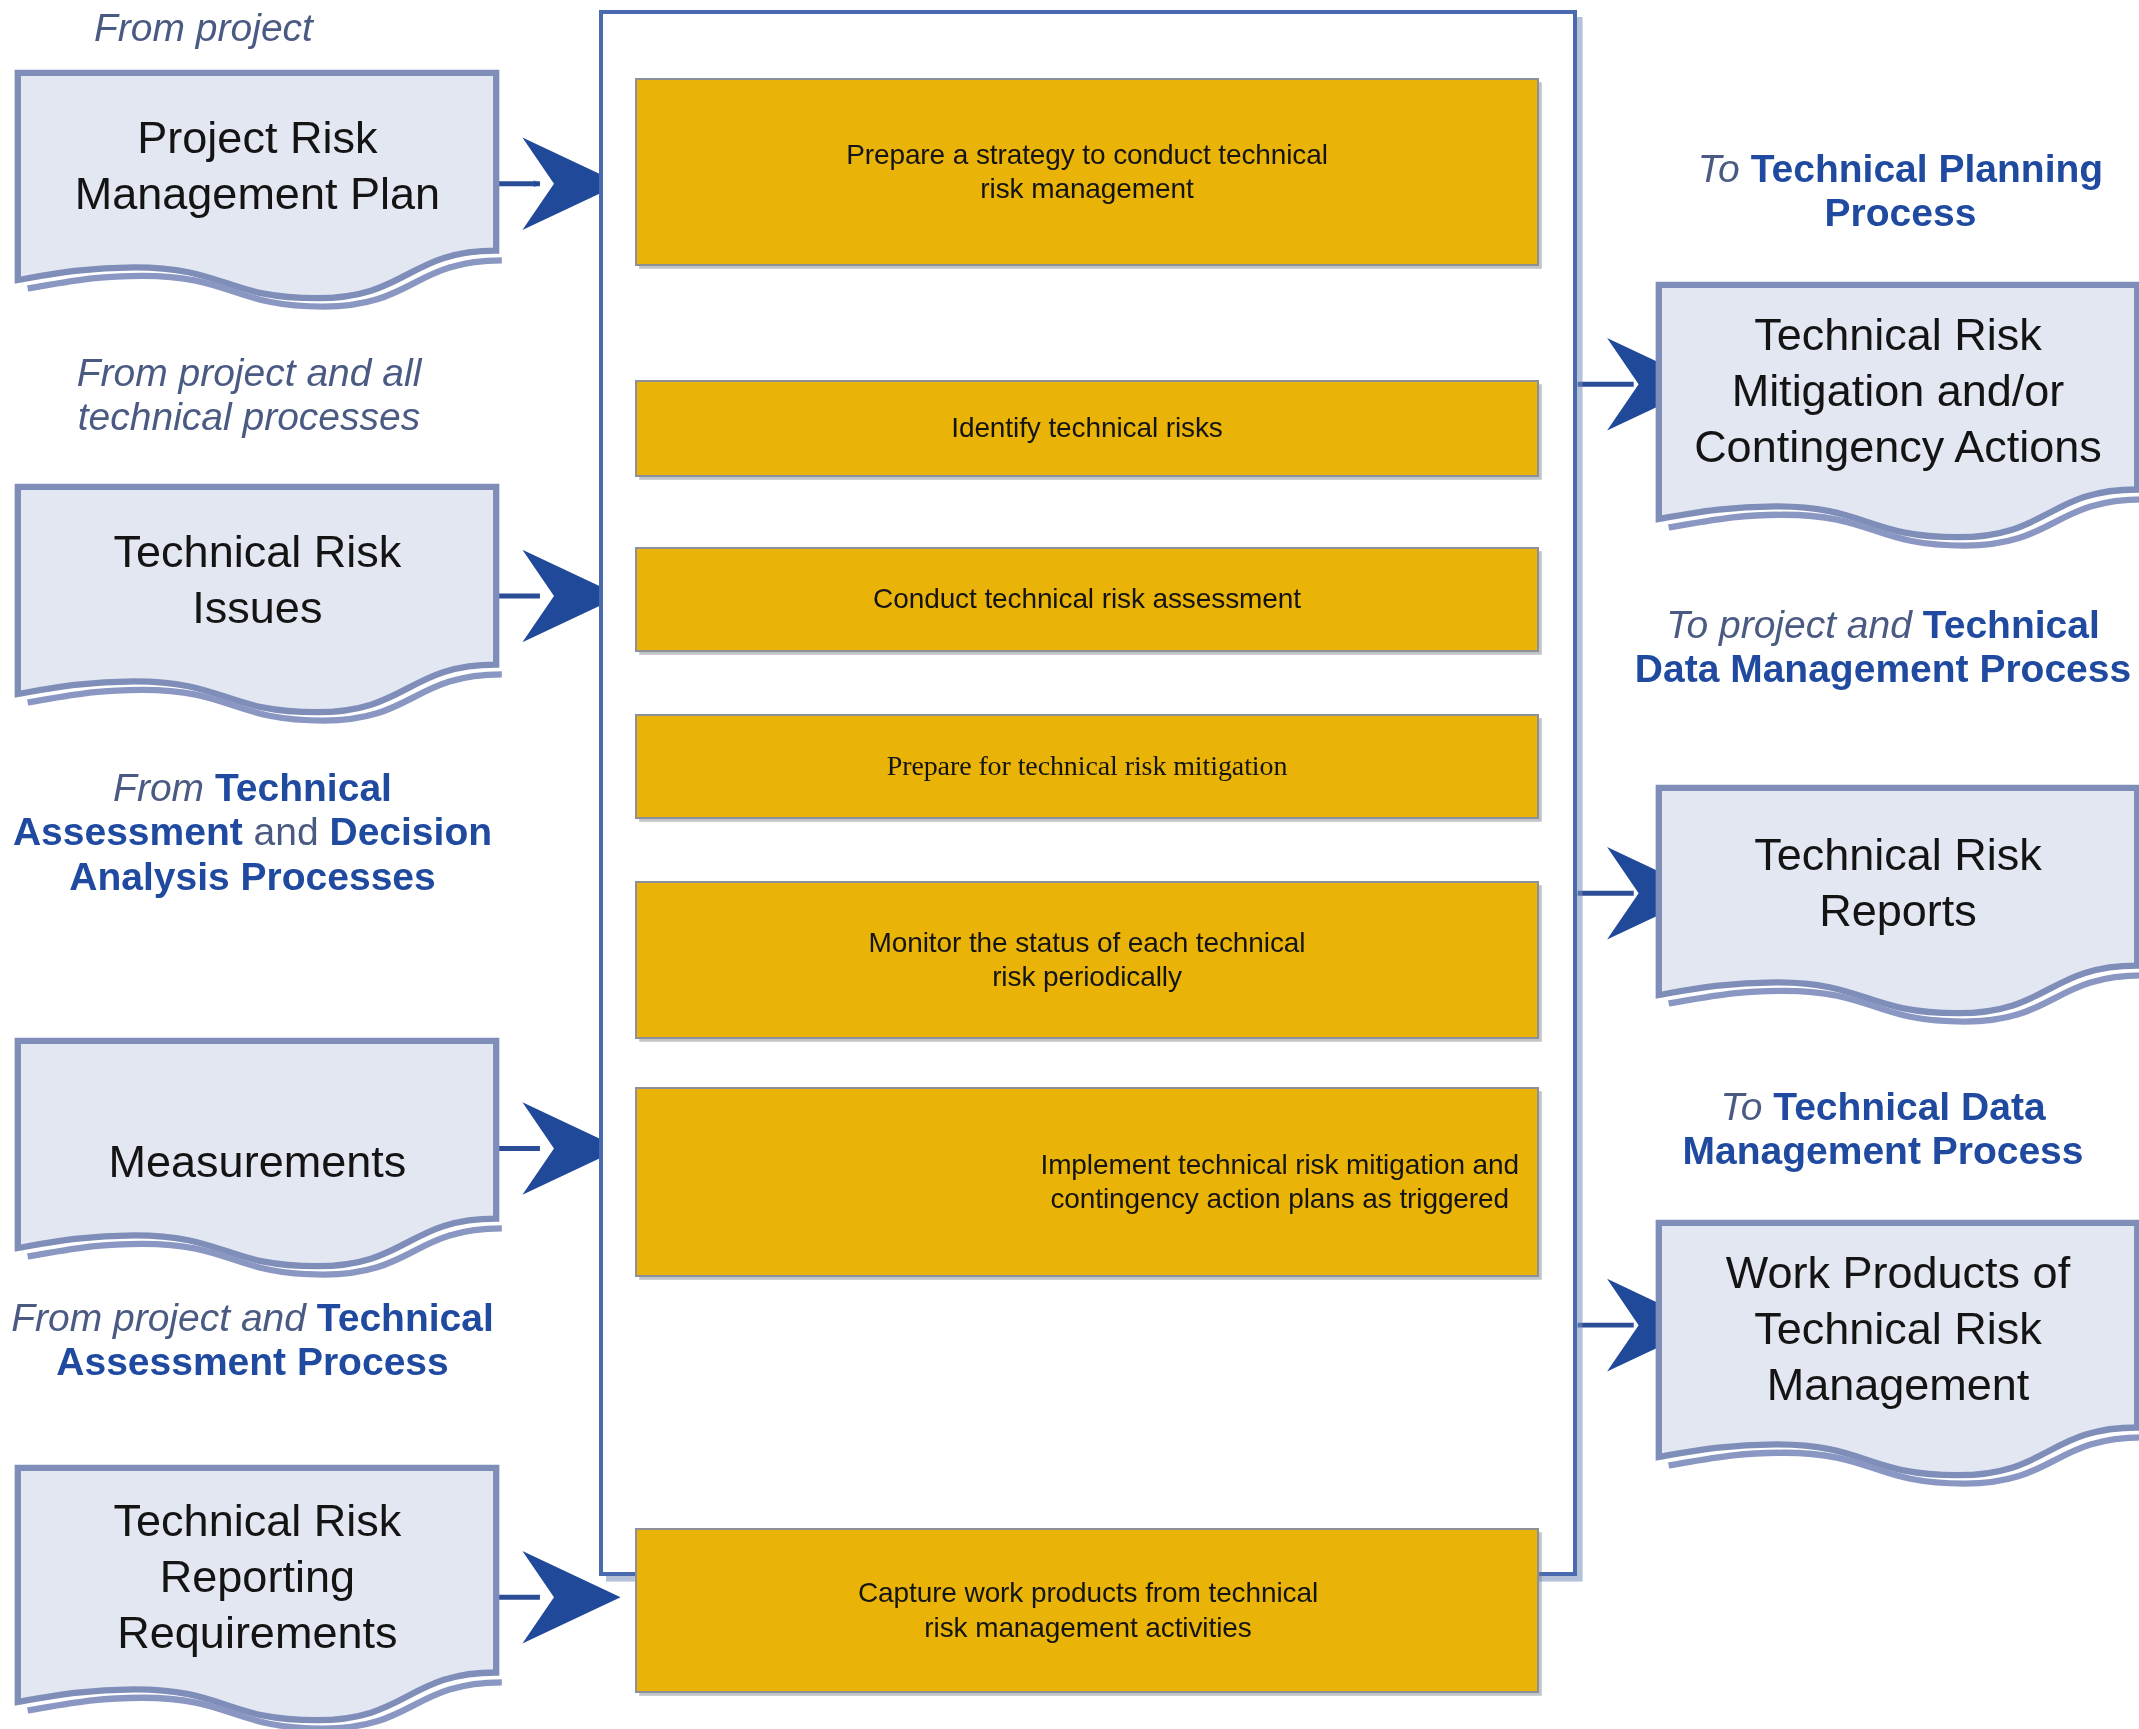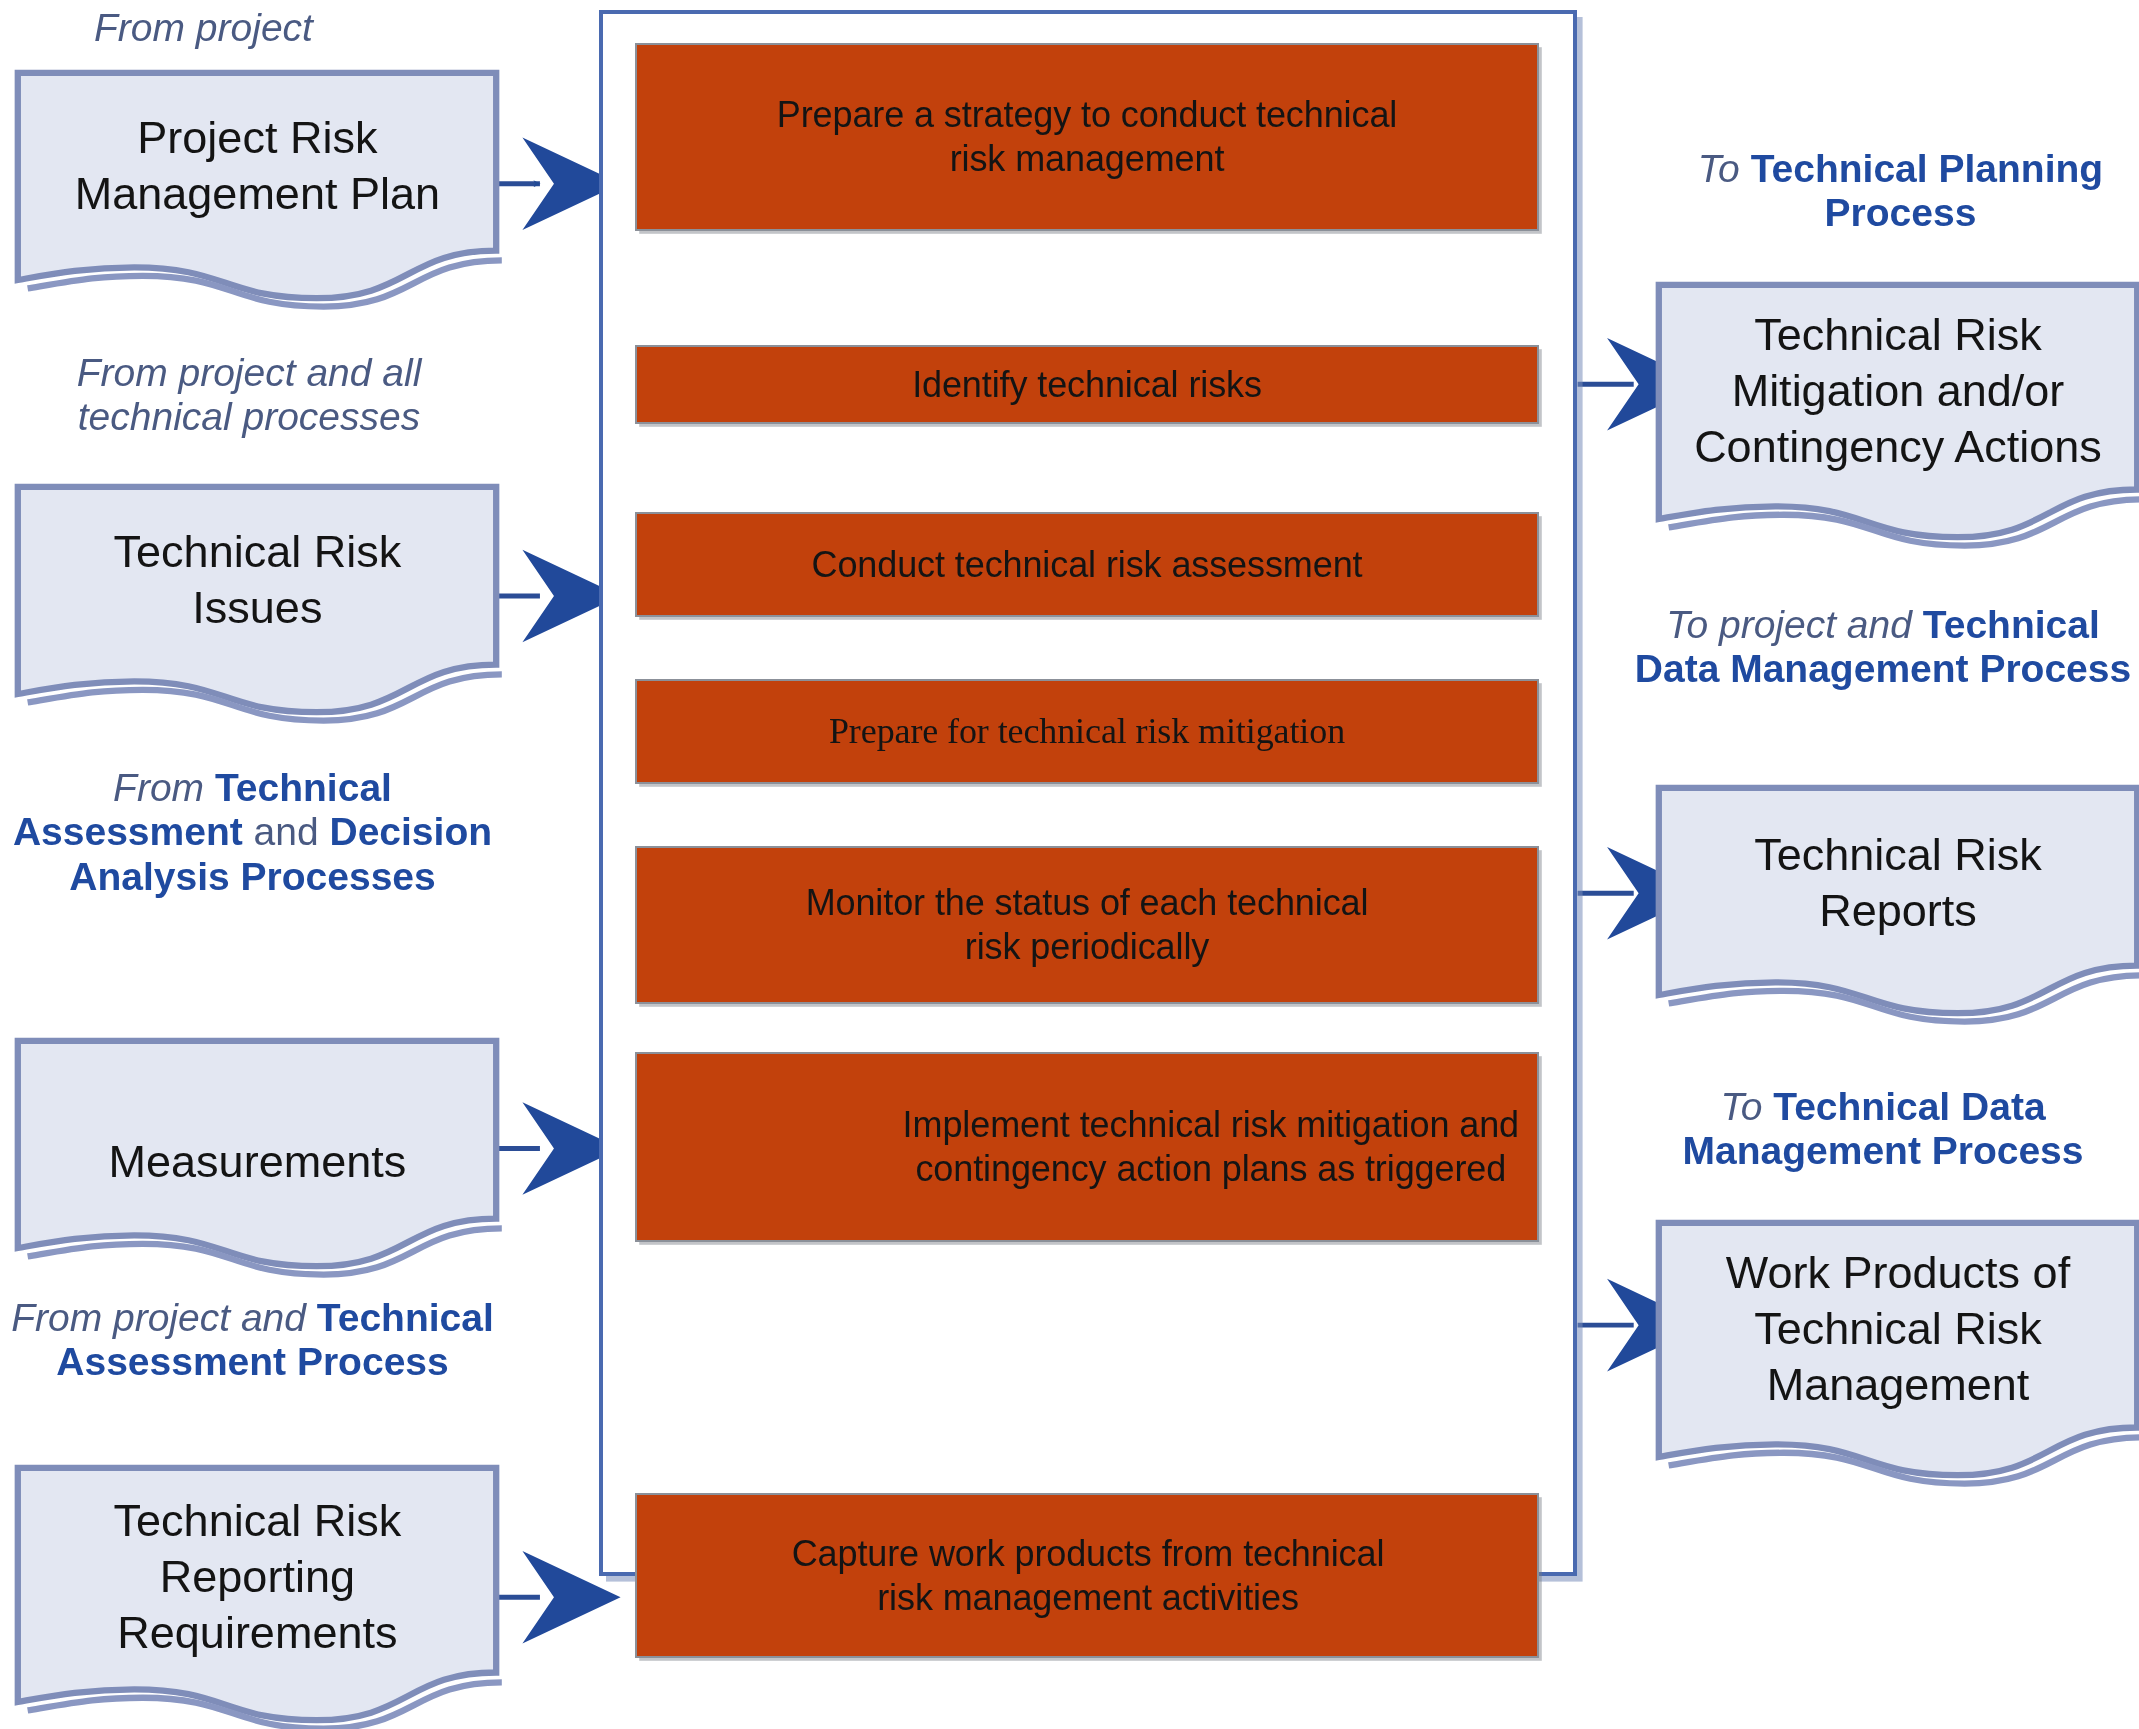--- a/index.html
+++ b/index.html
@@ -14,30 +14,31 @@
 
   
   .container-box{
     border:4.2px solid #4a6ab0;
     background:#ffffff;
     box-shadow:6.3px 6.3px 0 -0.7px rgba(120,140,185,.55);
   }
 
   
   .activity{
-    background:#c2410c;
+    background:#eab308;
     border:2.8px solid #8b9099;
     display:flex;align-items:center;justify-content:center;
     text-align:center;
     color:#141414;
-    font-size:36px;
+    font-size:28px;
     line-height:1.22;
     letter-spacing:-0.1px;
     padding:2.8px 18px;
     box-shadow:3.5px 3.5px 0 -0.7px rgba(120,124,132,.45);
+    margin-top:35px;
   }
   .activity span{display:block;}
 
   
   .doc{
     position:absolute;
   }
   .doc .doc-svg{position:absolute;left:0;top:0;width:100%;height:100%;overflow:visible;}
   .doc .doc-label{
     position:absolute;left:0;right:0;
@@ -117,21 +118,21 @@
 
   <div class="abs container-box" style="left:599px;top:9.8px;width:978px;height:1566px;"></div>
 
   <div class="abs activity" style="left:635px;top:43px;width:904px;height:188px;">
     <span>
       <span style="display: block;">Prepare a strategy to conduct technical</span>
       <span style="display: block;">risk management</span>
     </span>
   </div>
 
-  <div class="abs activity" style="left:635px;top:345px;width:904px;height:79px;">
+  <div class="abs activity" style="left:635px;top:345px;width:904px;height:97px;">
     <span>
       <span style="display: block;">Identify technical risks</span>
     </span>
   </div>
 
   <div class="abs activity" style="left:635px;top:512px;width:904px;height:105px;">
     <span>
       <span style="display: block;">Conduct technical risk assessment</span>
     </span>
   </div>

